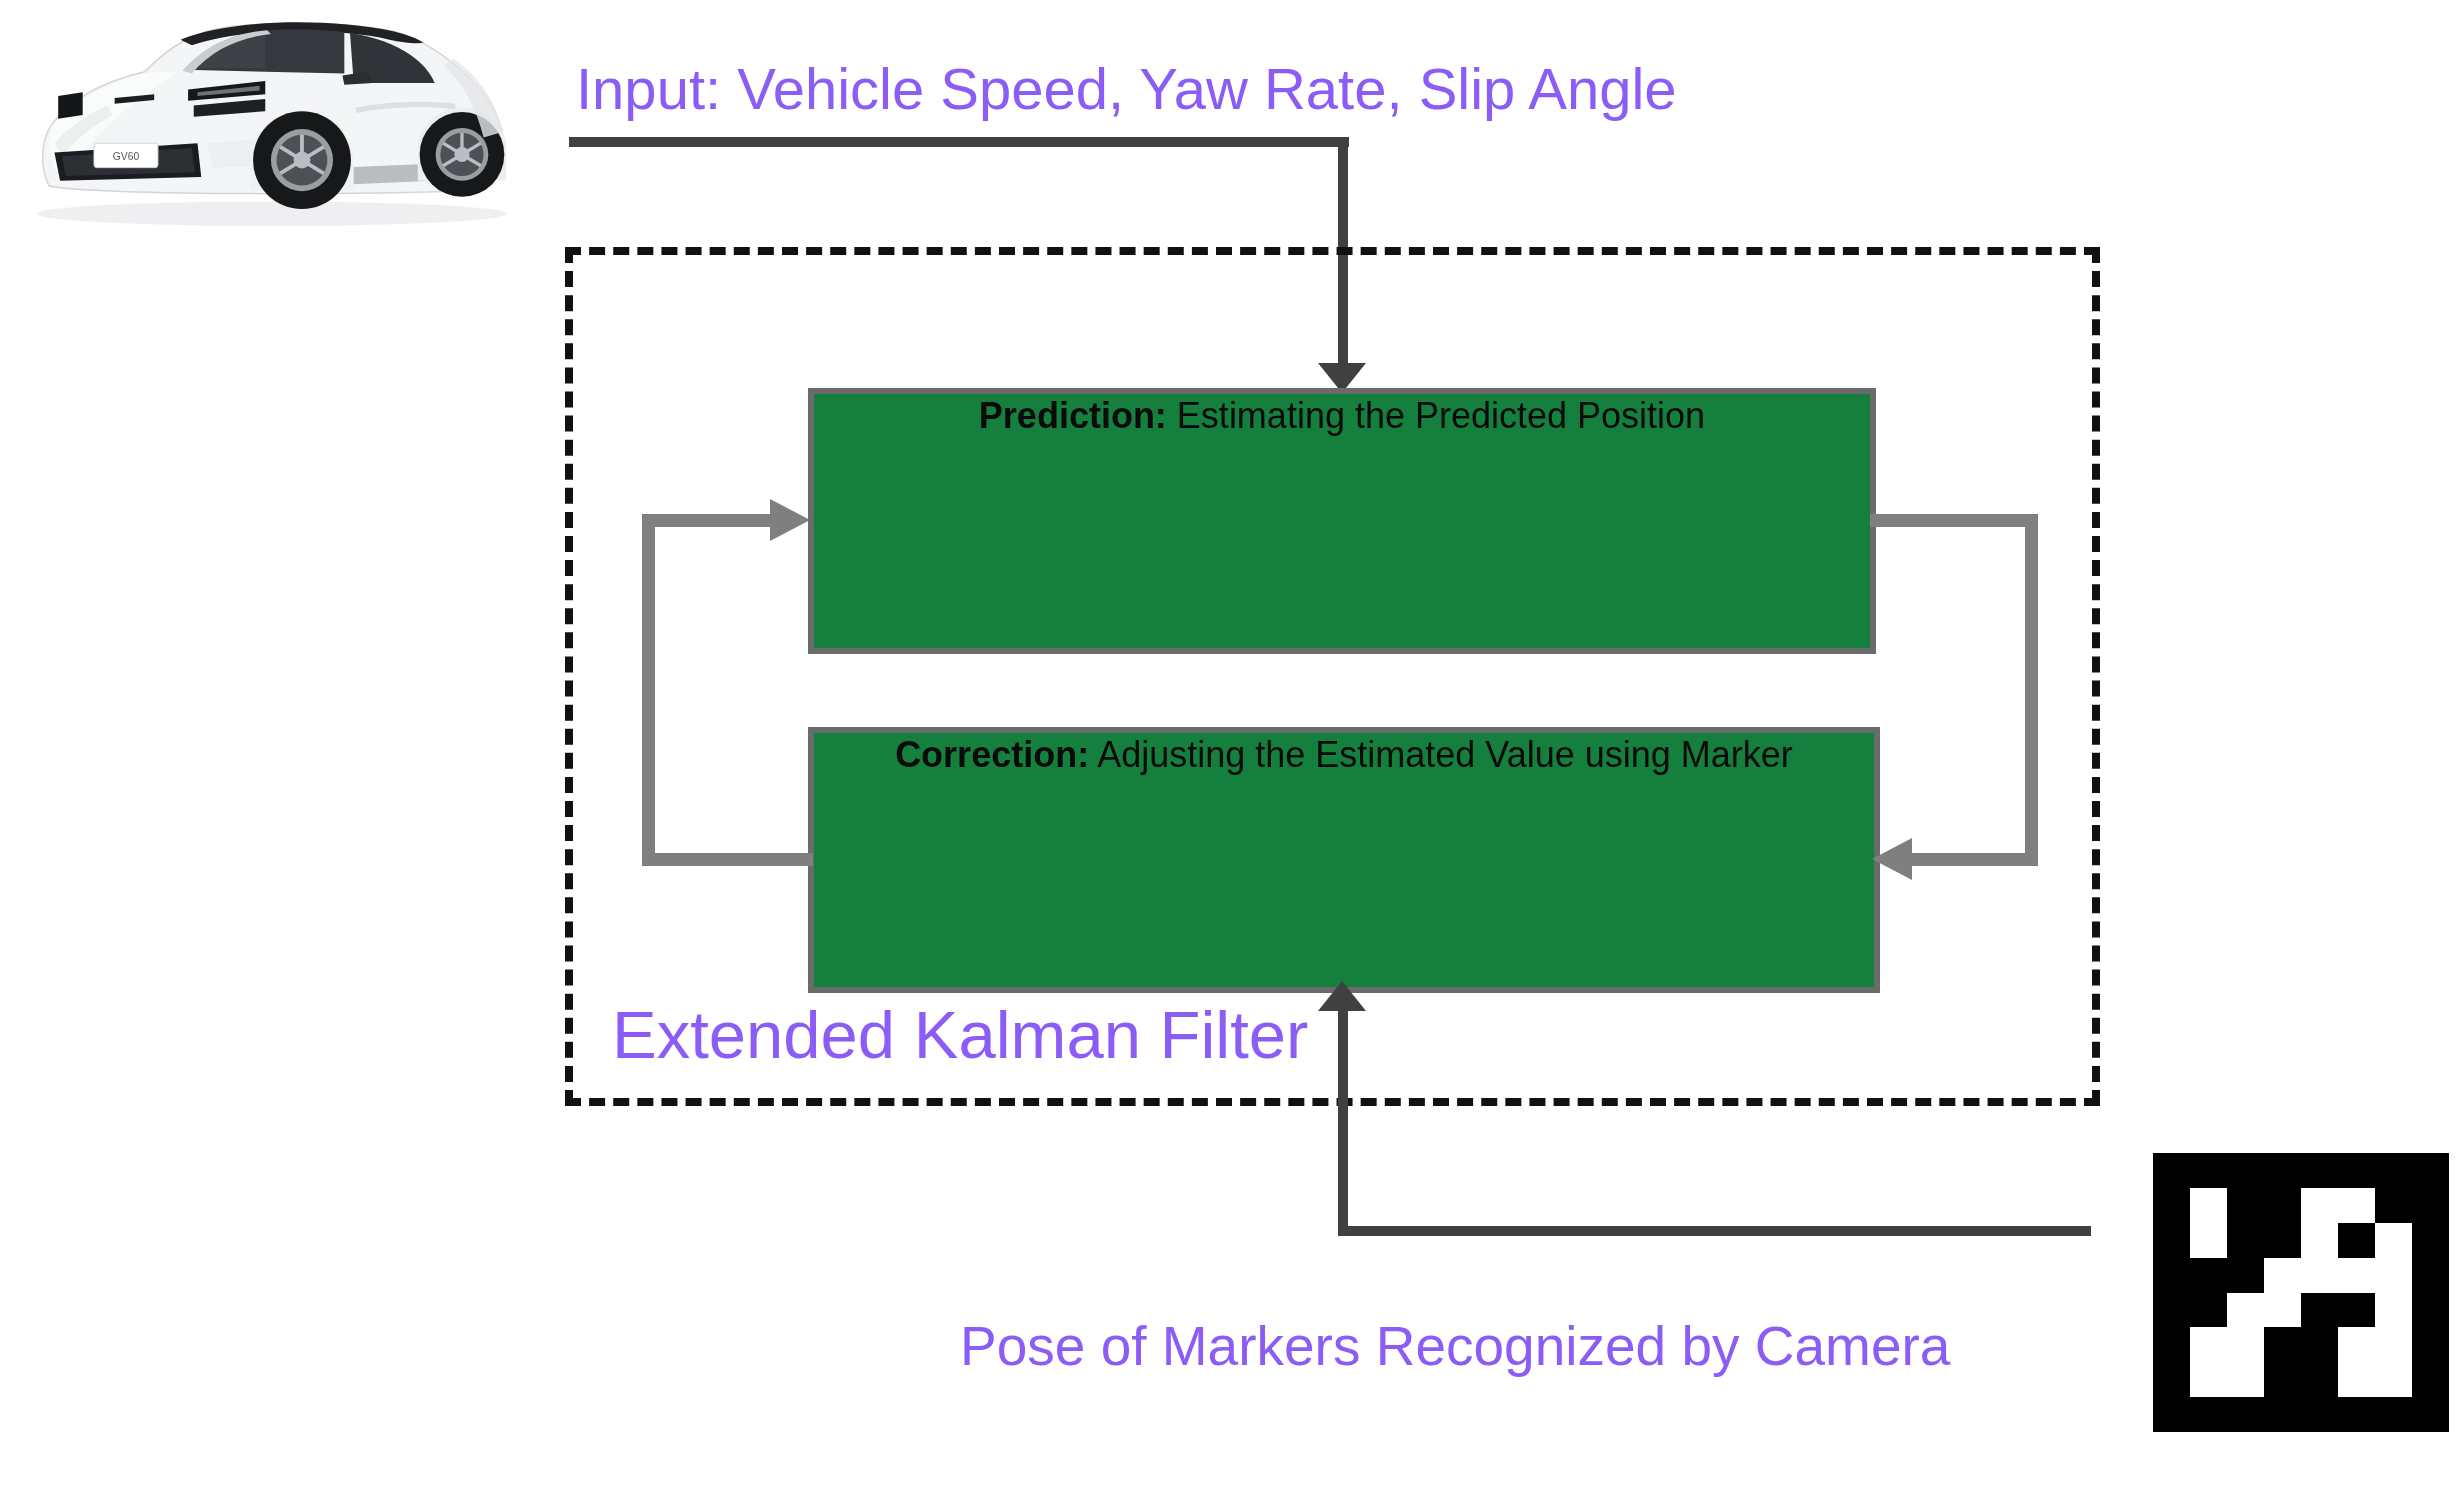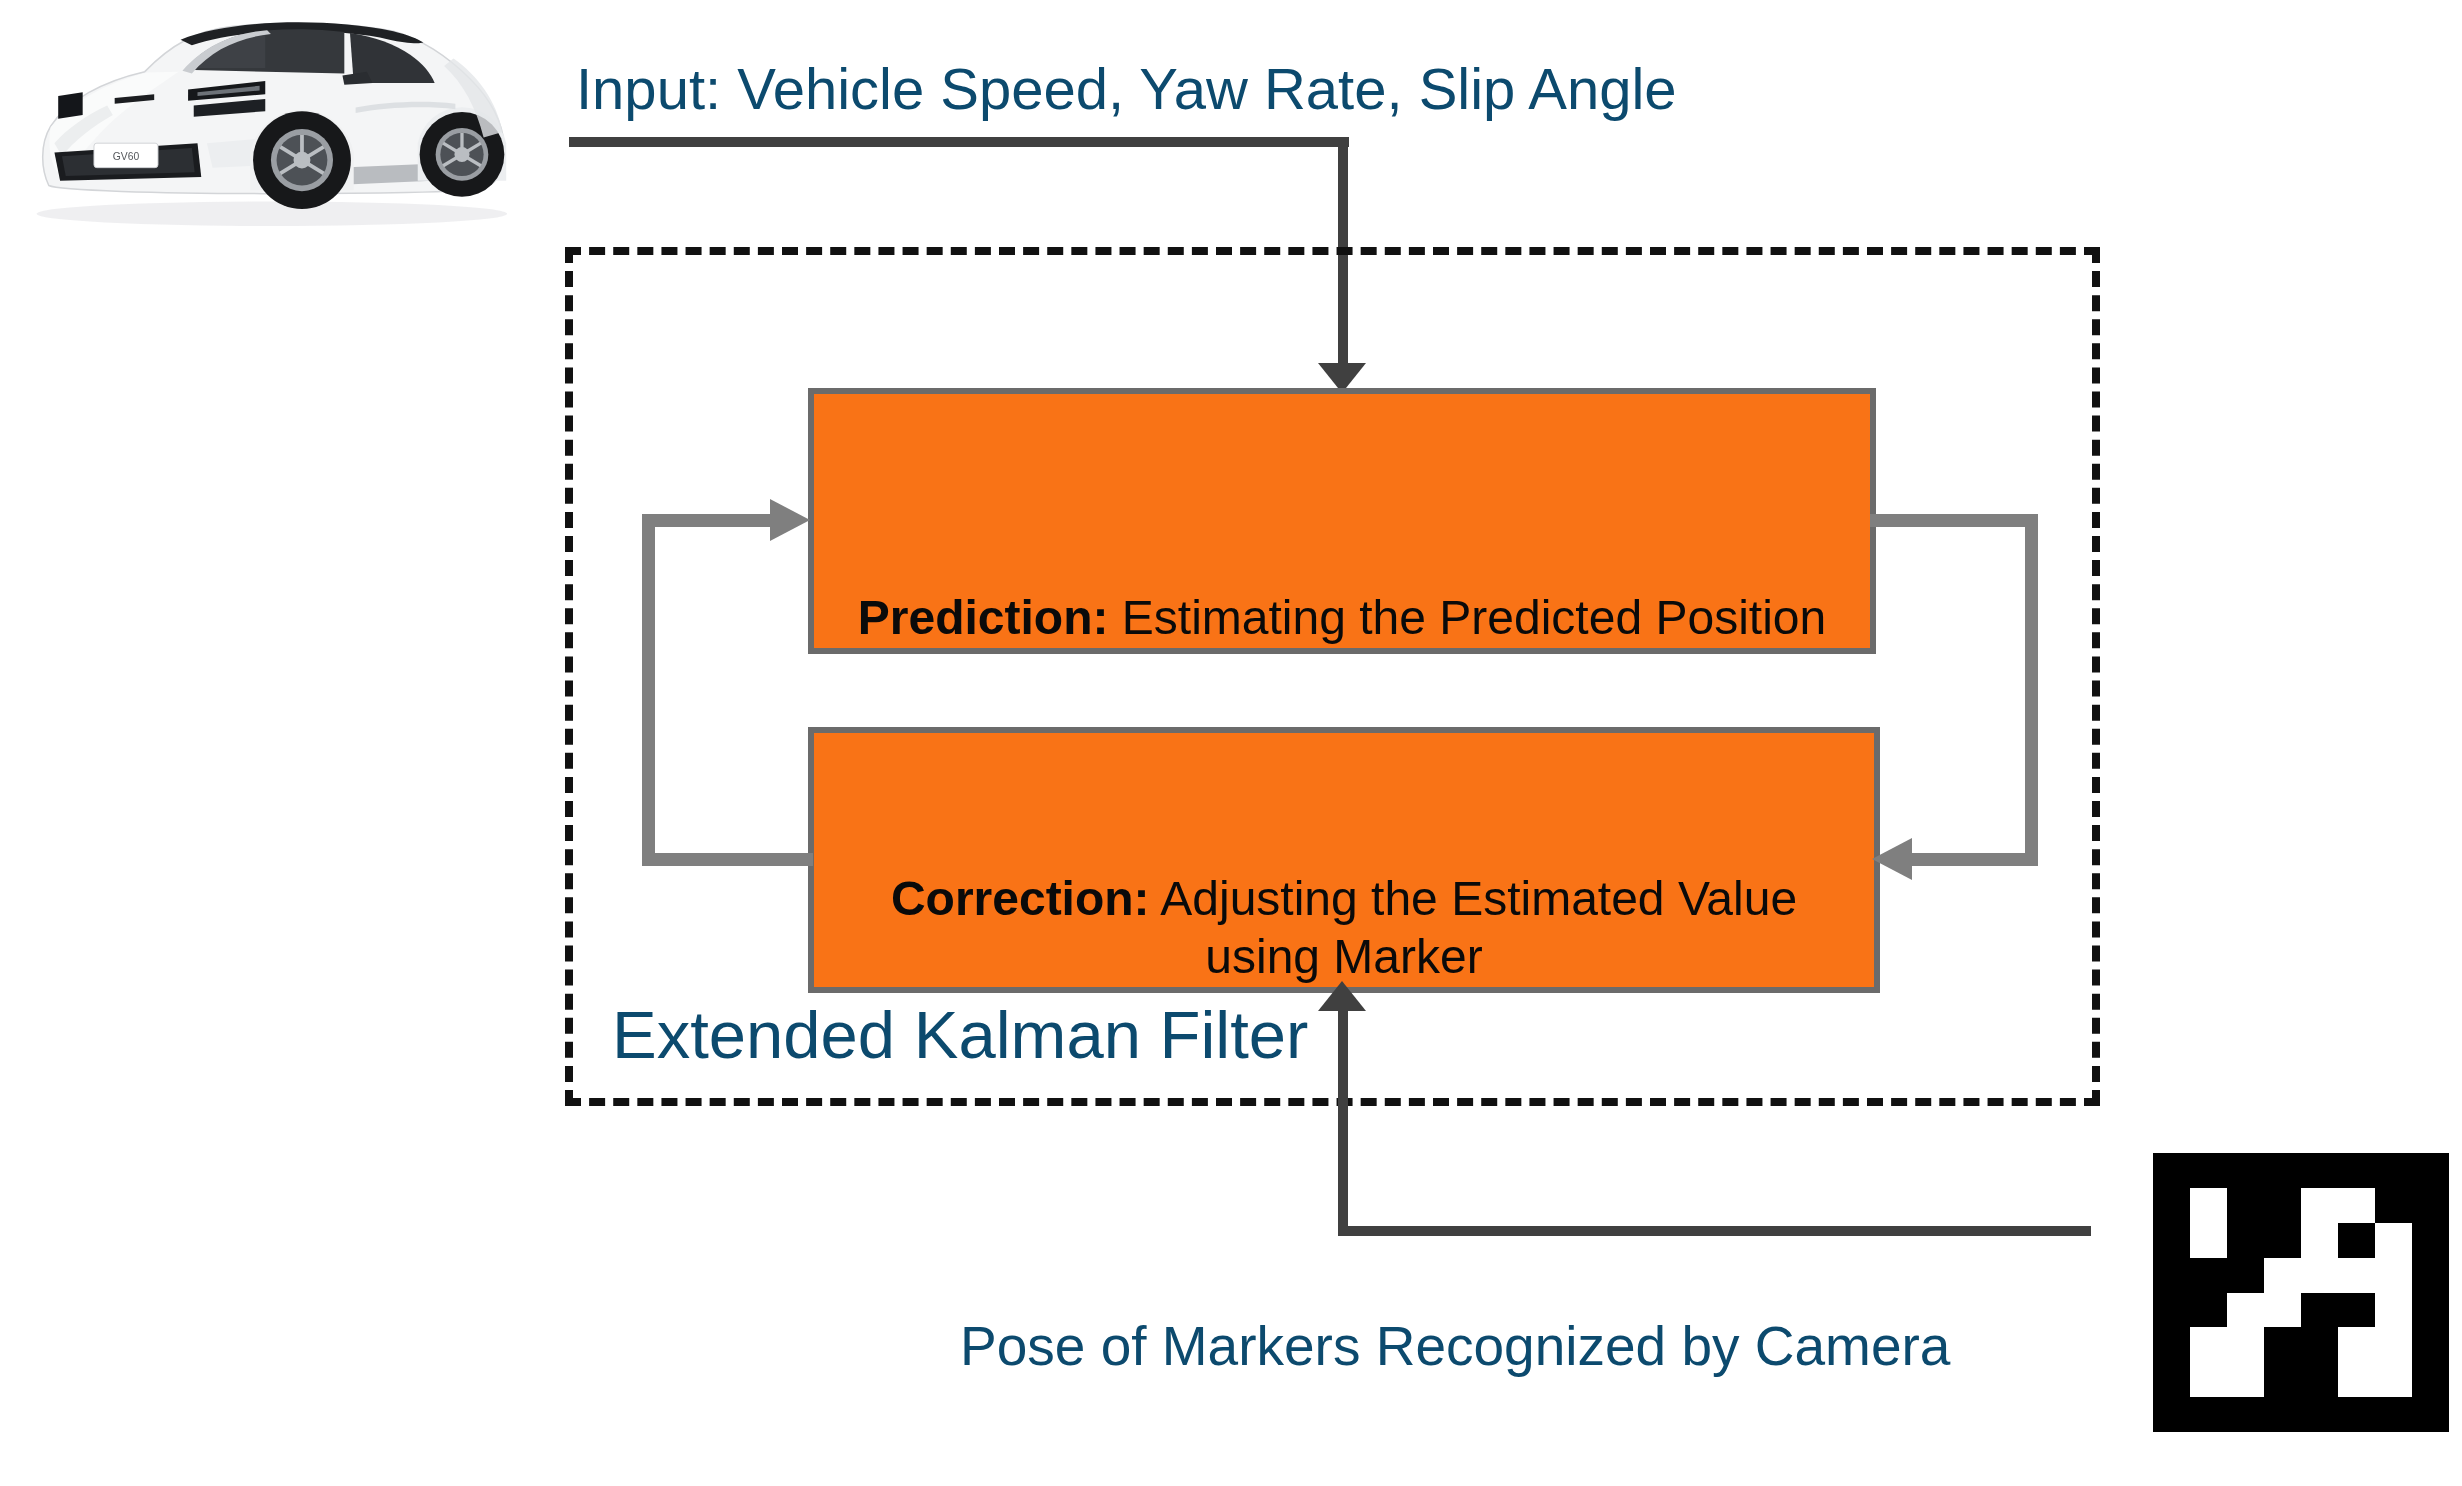--- a/index.html
+++ b/index.html
@@ -2,35 +2,35 @@
 <html style="font-size:15px"><head>
 <meta charset="utf-8">
 <style>
   html,body{margin:0;padding:0;background:#ffffff;}
   body{width:2462px;height:1487px;position:relative;overflow:hidden;
        font-family:"Liberation Sans","DejaVu Sans",sans-serif;color:#000;}
 
   .stage{position:absolute;left:0;top:0;width:2462px;height:1487px;}
 
   
-  .label{position:absolute;white-space:nowrap;color:#0c4a6e;
+  .label{position:absolute;white-space:nowrap;color:#8b5cf6;
          font-weight:400;letter-spacing:0px;}
   #input-label{left:576px;top:55px;font-size:58px;}
   #ekf-label{left:612px;top:996px;font-size:67px;}
   #bottom-label{left:960px;top:1266px;font-size:55px;margin-top:48px;}
 
   
   #ekf-box{position:absolute;left:565px;top:247px;width:1535px;height:859px;
            border:8.5px dashed #111111;background:transparent;box-sizing:border-box;}
 
   
-  .stage-box{position:absolute;background:#f97316;border:6.6px solid #6b6b6b;
-             box-sizing:border-box;display:flex;align-items:flex-end;
+  .stage-box{position:absolute;background:#15803d;border:6.6px solid #6b6b6b;
+             box-sizing:border-box;display:flex;align-items:flex-start;
              justify-content:center;text-align:center;line-height:1.22;
-             font-size:48px;color:#0a0a0a;padding:0 24.5px;}
+             font-size:36px;color:#0a0a0a;padding:0 24.5px;}
   #prediction-box{left:808px;top:388px;width:1068px;height:266px;}
   #correction-box{left:808px;top:727px;width:1072px;height:266px;}
   .stage-box b{font-weight:700;}
 
   
   .ln{position:absolute;background:#404040;}
 
   
   #in-h{left:569px;top:137px;width:780px;height:10.4px;}
   #in-v{left:1338px;top:137px;width:10.4px;height:234px;}

